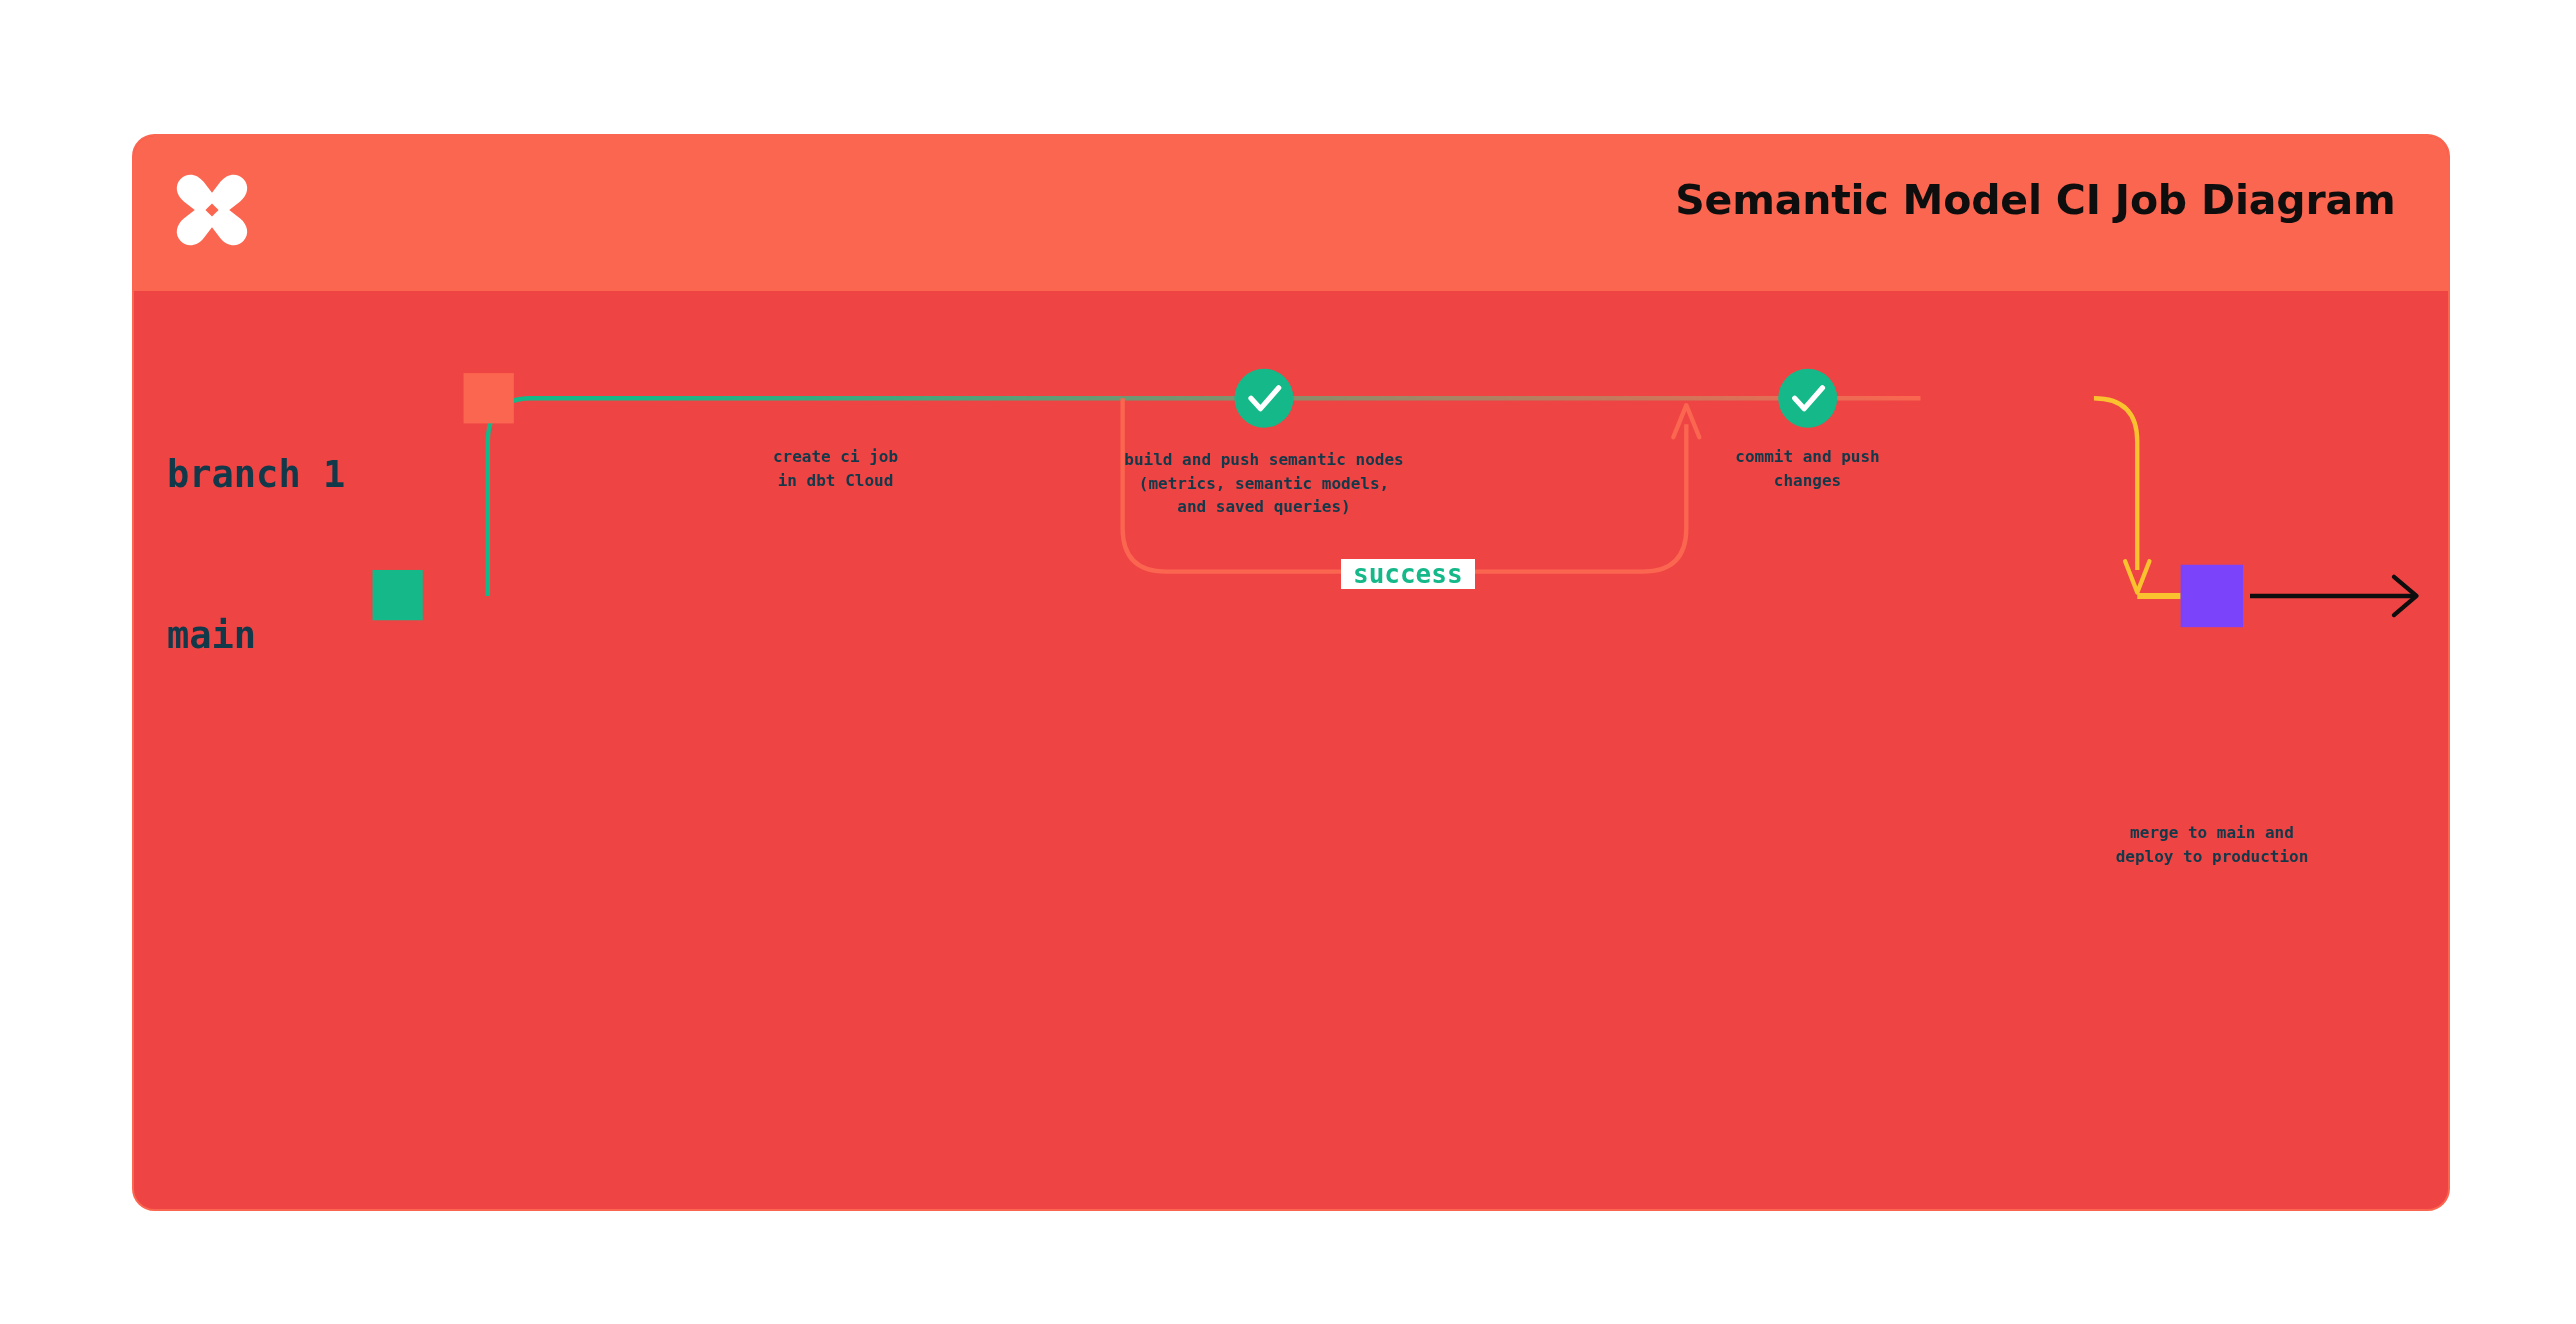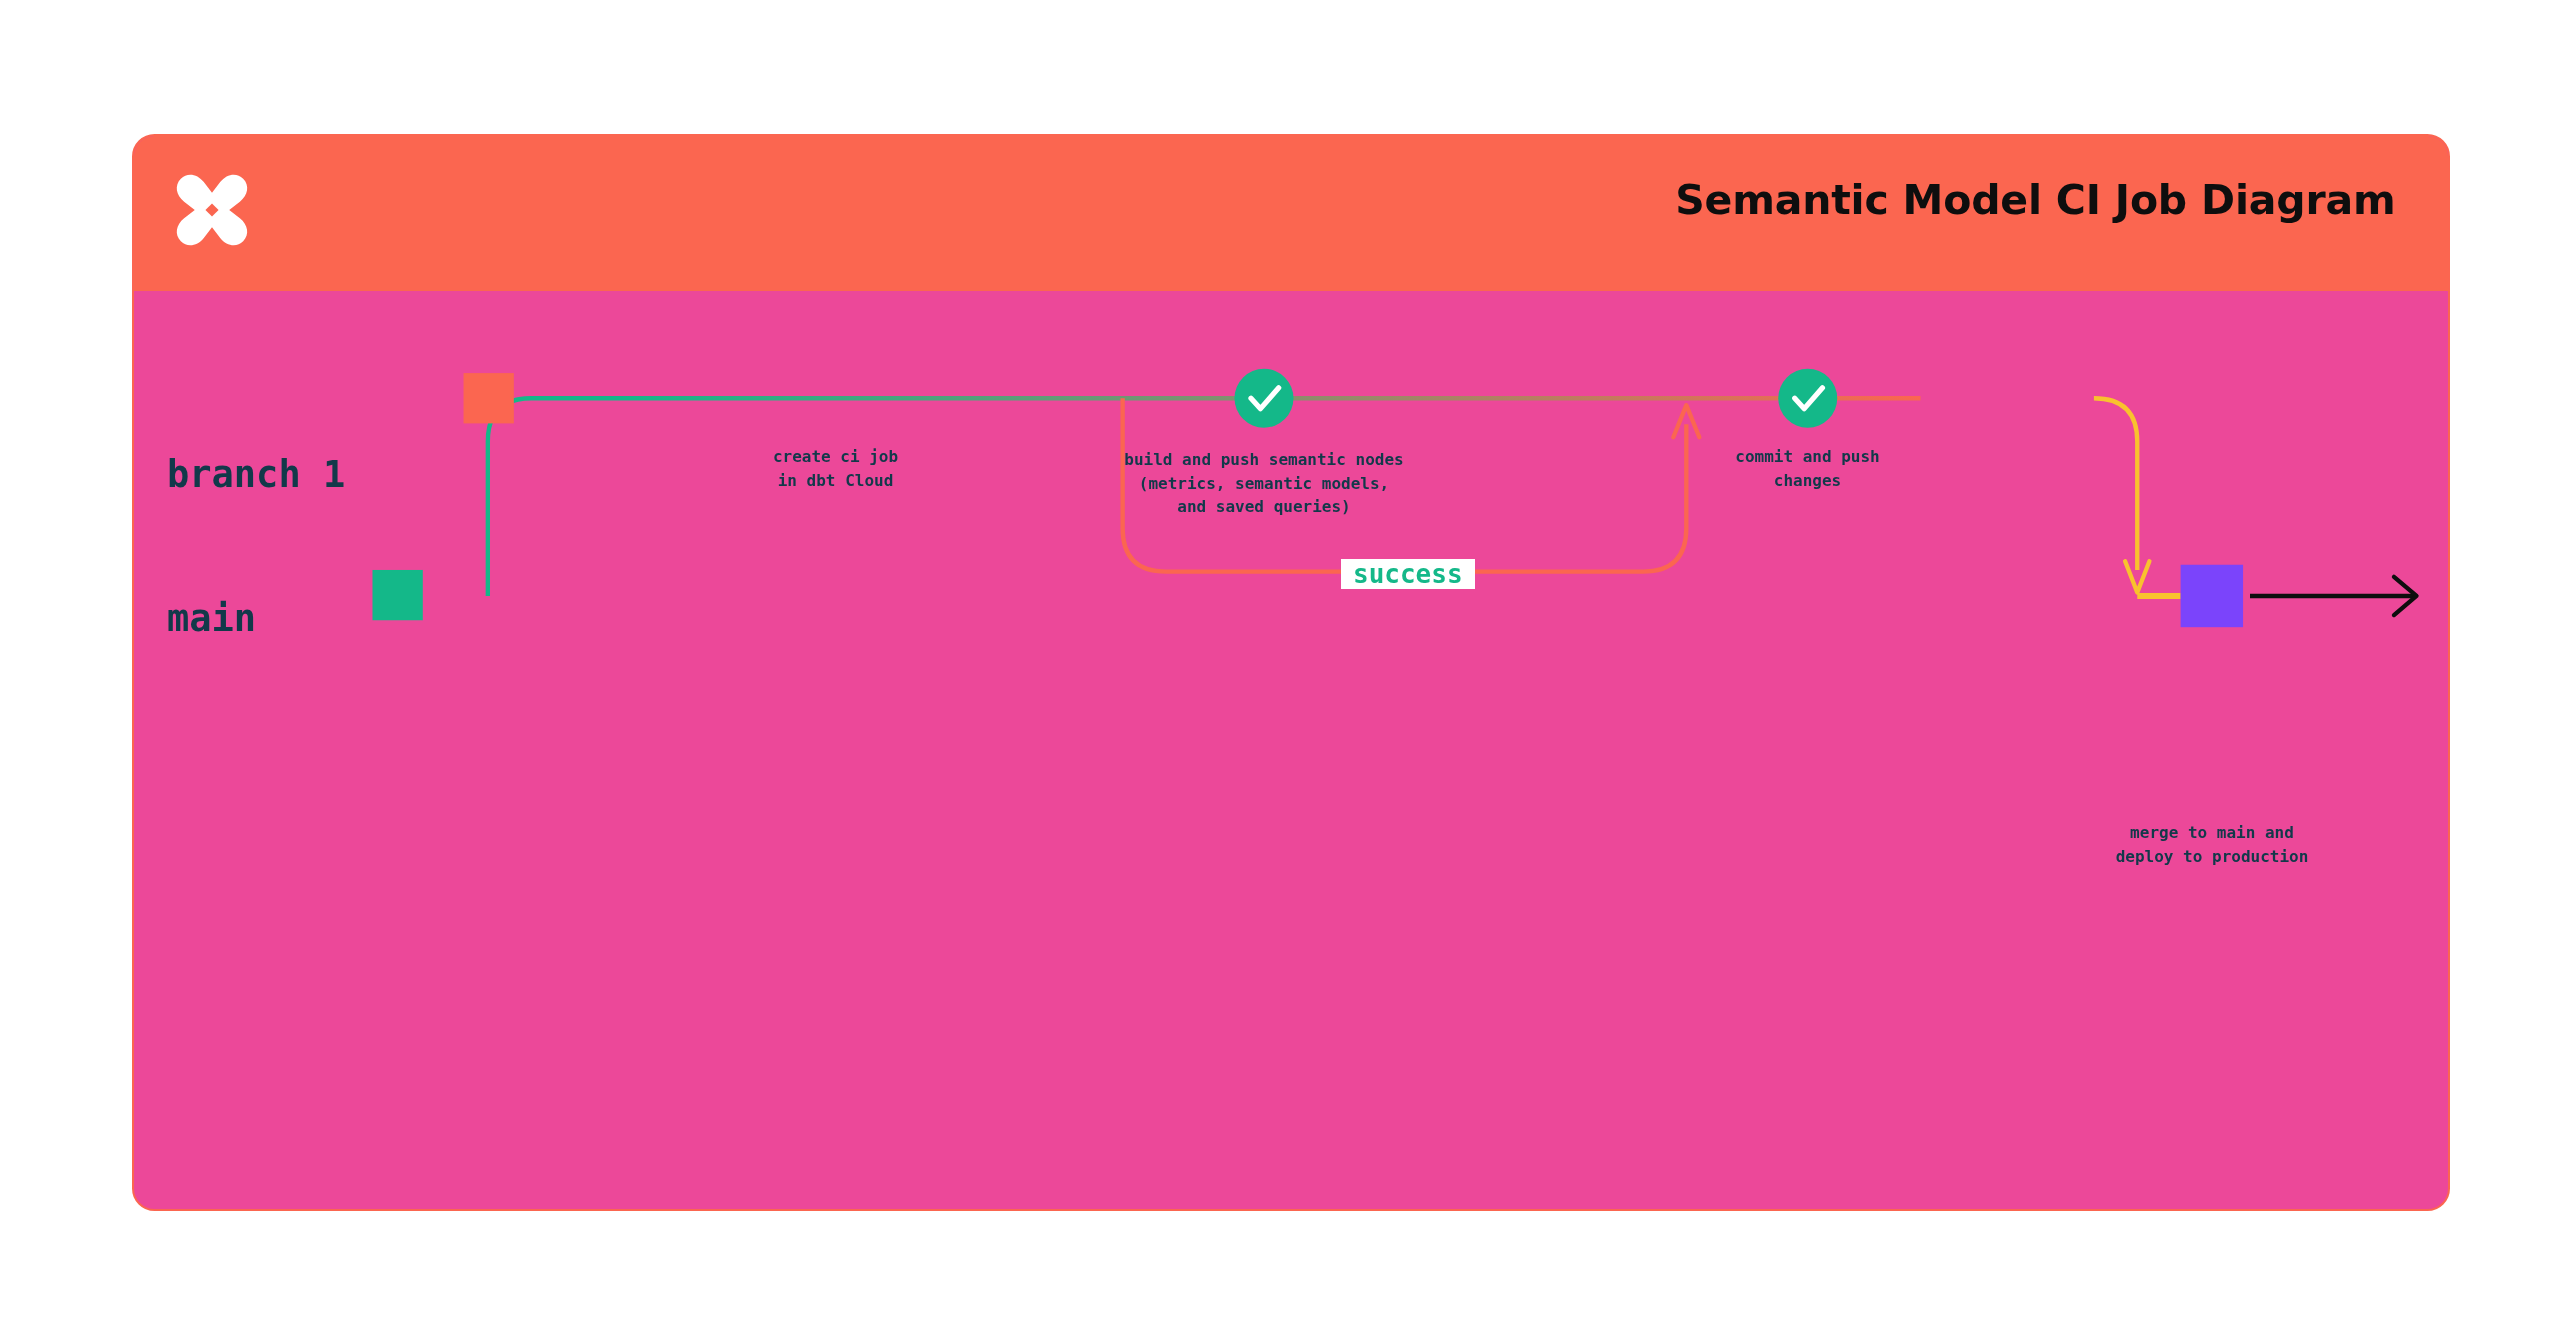--- a/index.html
+++ b/index.html
@@ -17,21 +17,21 @@
 
   .card {
     position: absolute;
     left: 132px;
     top: 134px;
     width: 2318px;
     height: 1077px;
     border: 2.6px solid #FB6650;
     border-radius: 22.6px;
     box-sizing: border-box;
-    background: #ec4899;
+    background: #ef4444;
     overflow: hidden;
     text-decoration: underline;
   }
 
   .card-header {
     position: absolute;
     left: -2.6px;
     top: -2.6px;
     width: 2318px;
     height: 158px;
@@ -167,21 +167,21 @@
       <path d="M 1288 120 L 1299 132 L 1320 108" fill="none" stroke="#FFFFFF" stroke-width="6" stroke-linecap="round" stroke-linejoin="round"></path>
 
       <circle cx="1930" cy="120" r="34" fill="#14B889"></circle>
       <path d="M 1915 120 L 1926 132 L 1947 108" fill="none" stroke="#FFFFFF" stroke-width="6" stroke-linecap="round" stroke-linejoin="round"></path>
 
       <rect x="2360" y="312" width="72" height="72" fill="#7B44FB"></rect>
     </svg>
 
     <div class="lane-label" style="left:33px; top:139px;">branch 1</div>
 
-    <div class="lane-label" style="left:33px; top:283px;">main</div>
+    <div class="lane-label" style="left:33px; top:300px;">main</div>
 
     <div class="node-caption" style="left:528px; top:151px; width:347px;">create ci job
 in dbt Cloud</div>
 
     <div class="node-caption" style="left:870px; top:154px; width:520px;">build and push semantic nodes
 (metrics, semantic models,
 and saved queries)</div>
 
     <div class="node-caption" style="left:1500px; top:151px; width:347px;">commit and push
 changes</div>

